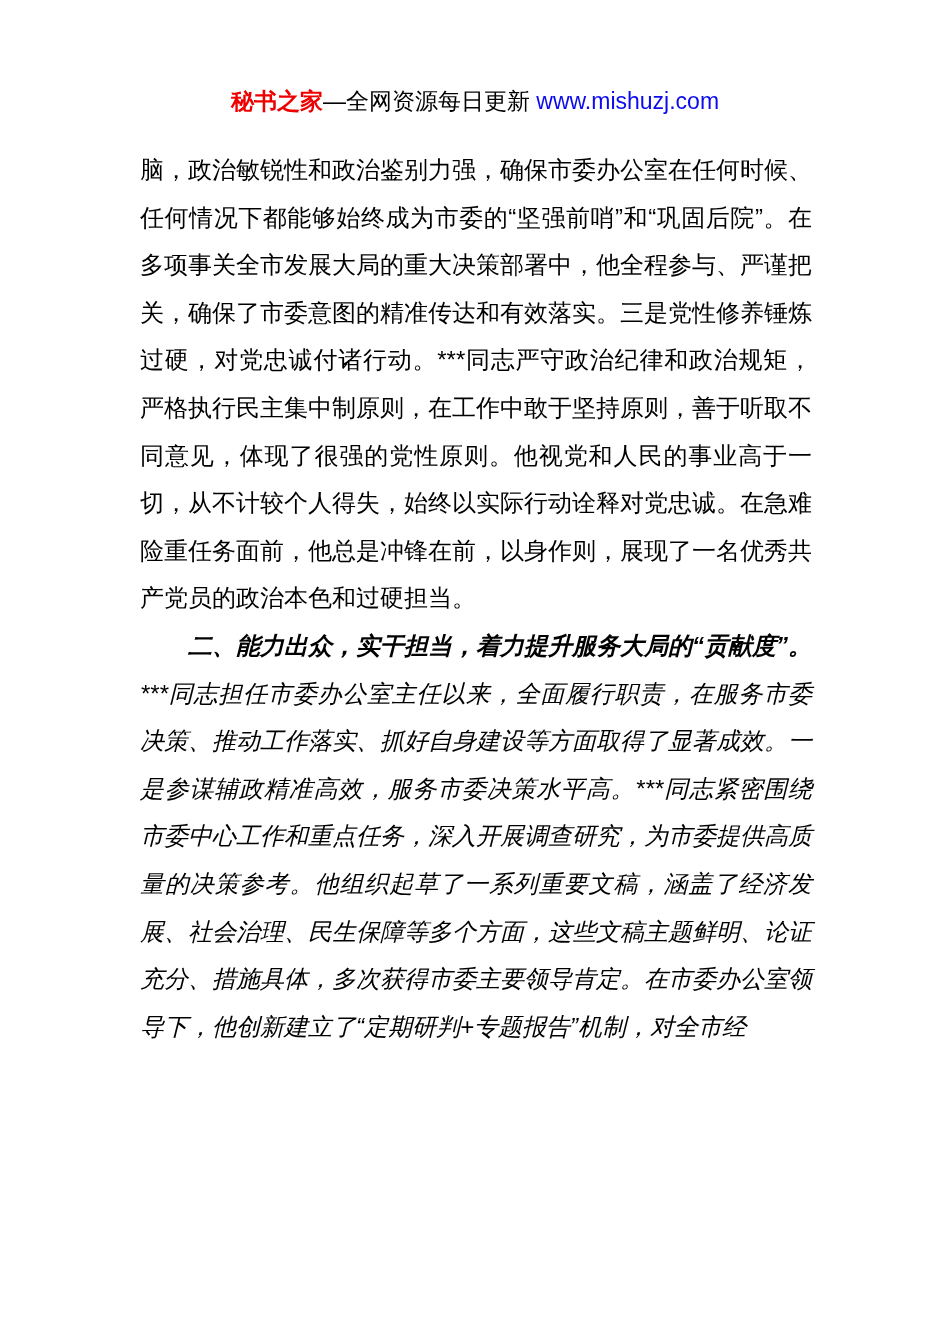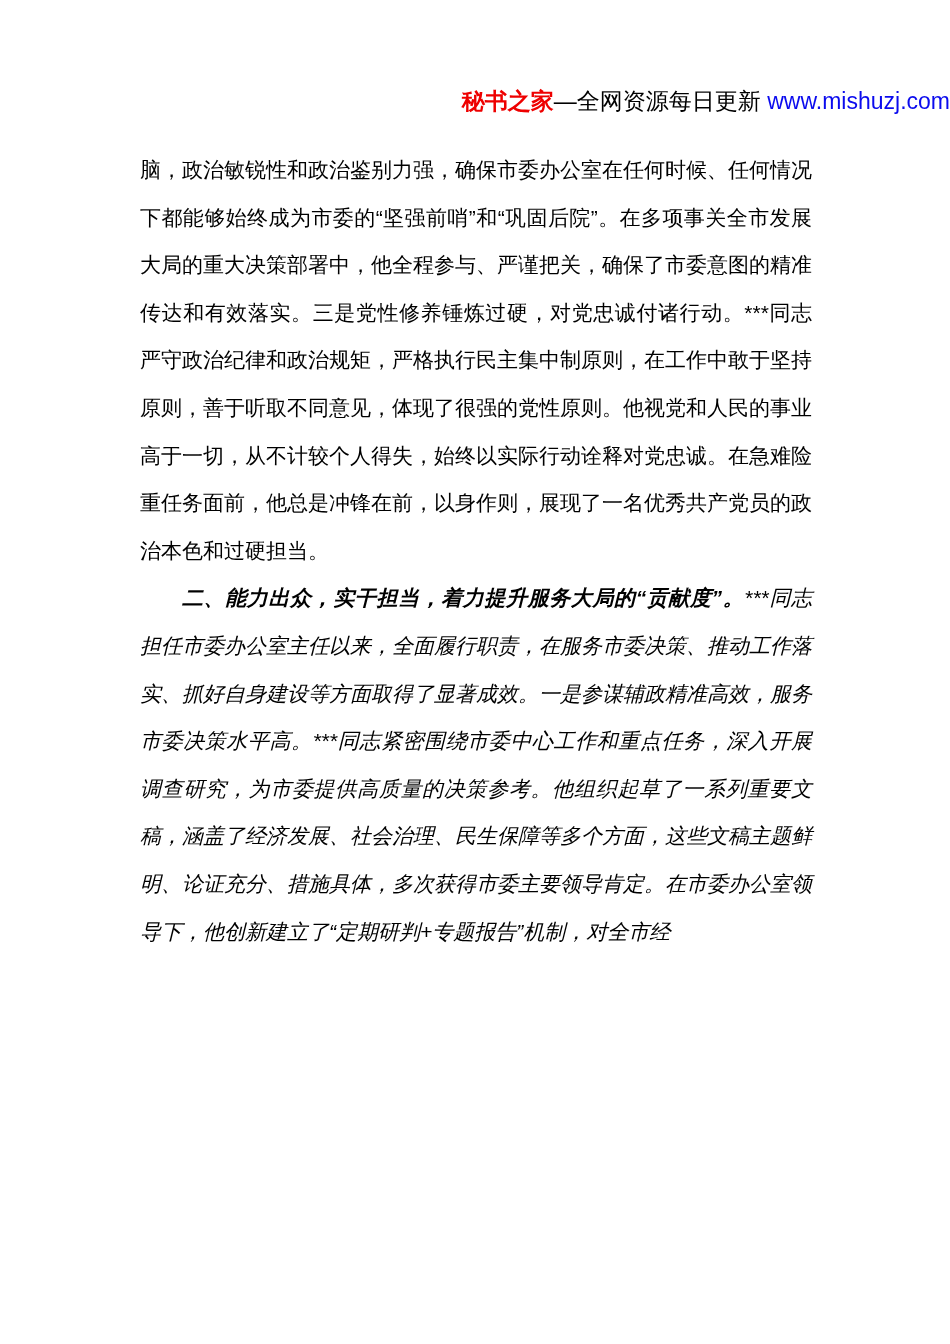--- a/index.html
+++ b/index.html
@@ -13,21 +13,21 @@
     height: 1344px;
     background: #ffffff;
     overflow: hidden;
     font-family: "Liberation Sans", "DejaVu Sans", sans-serif;
   }
   .site-header {
     position: absolute;
     top: 86px;
     left: 0;
     width: 100%;
-    text-align: right;
+    text-align: center;
     font-size: 23px;
     line-height: 30px;
     white-space: nowrap;
     color: #000000;
   }
   .site-header .brand {
     font-weight: 700;
     color: #ee0000;
   }
   .site-header .tagline {
@@ -36,21 +36,21 @@
   }
   .site-header .url {
     font-weight: 400;
     color: #0b0bee;
   }
   .doc-body {
     position: absolute;
     top: 146px;
     left: 140px;
     width: 672px;
-    font-size: 21px;
+    font-size: 24px;
     line-height: 47.6px;
     color: #000000;
     text-align: justify;
     text-justify: inter-ideograph;
   }
   .doc-body p {
     margin: 0;
     padding: 0;
     word-break: break-all;
   }

